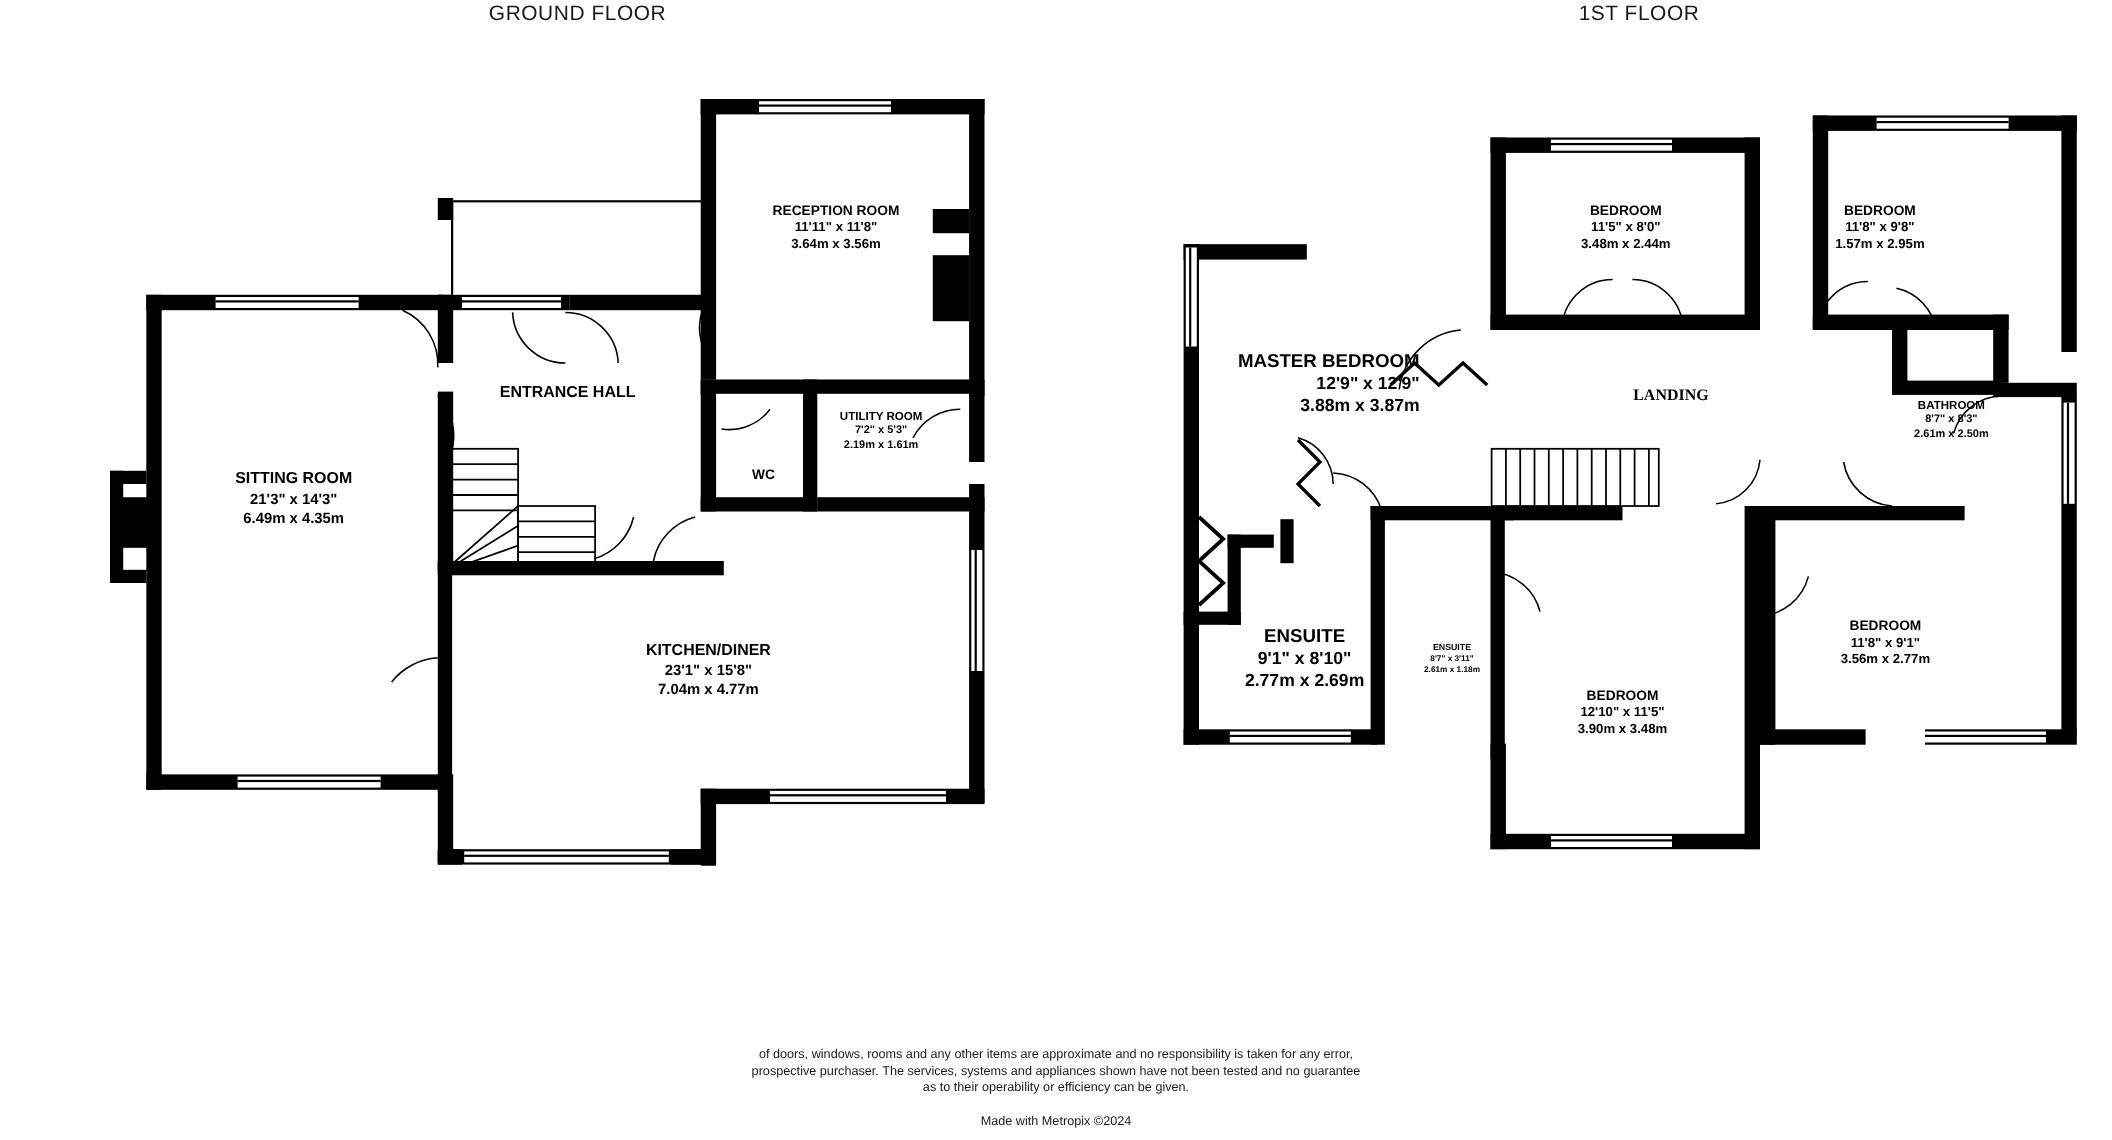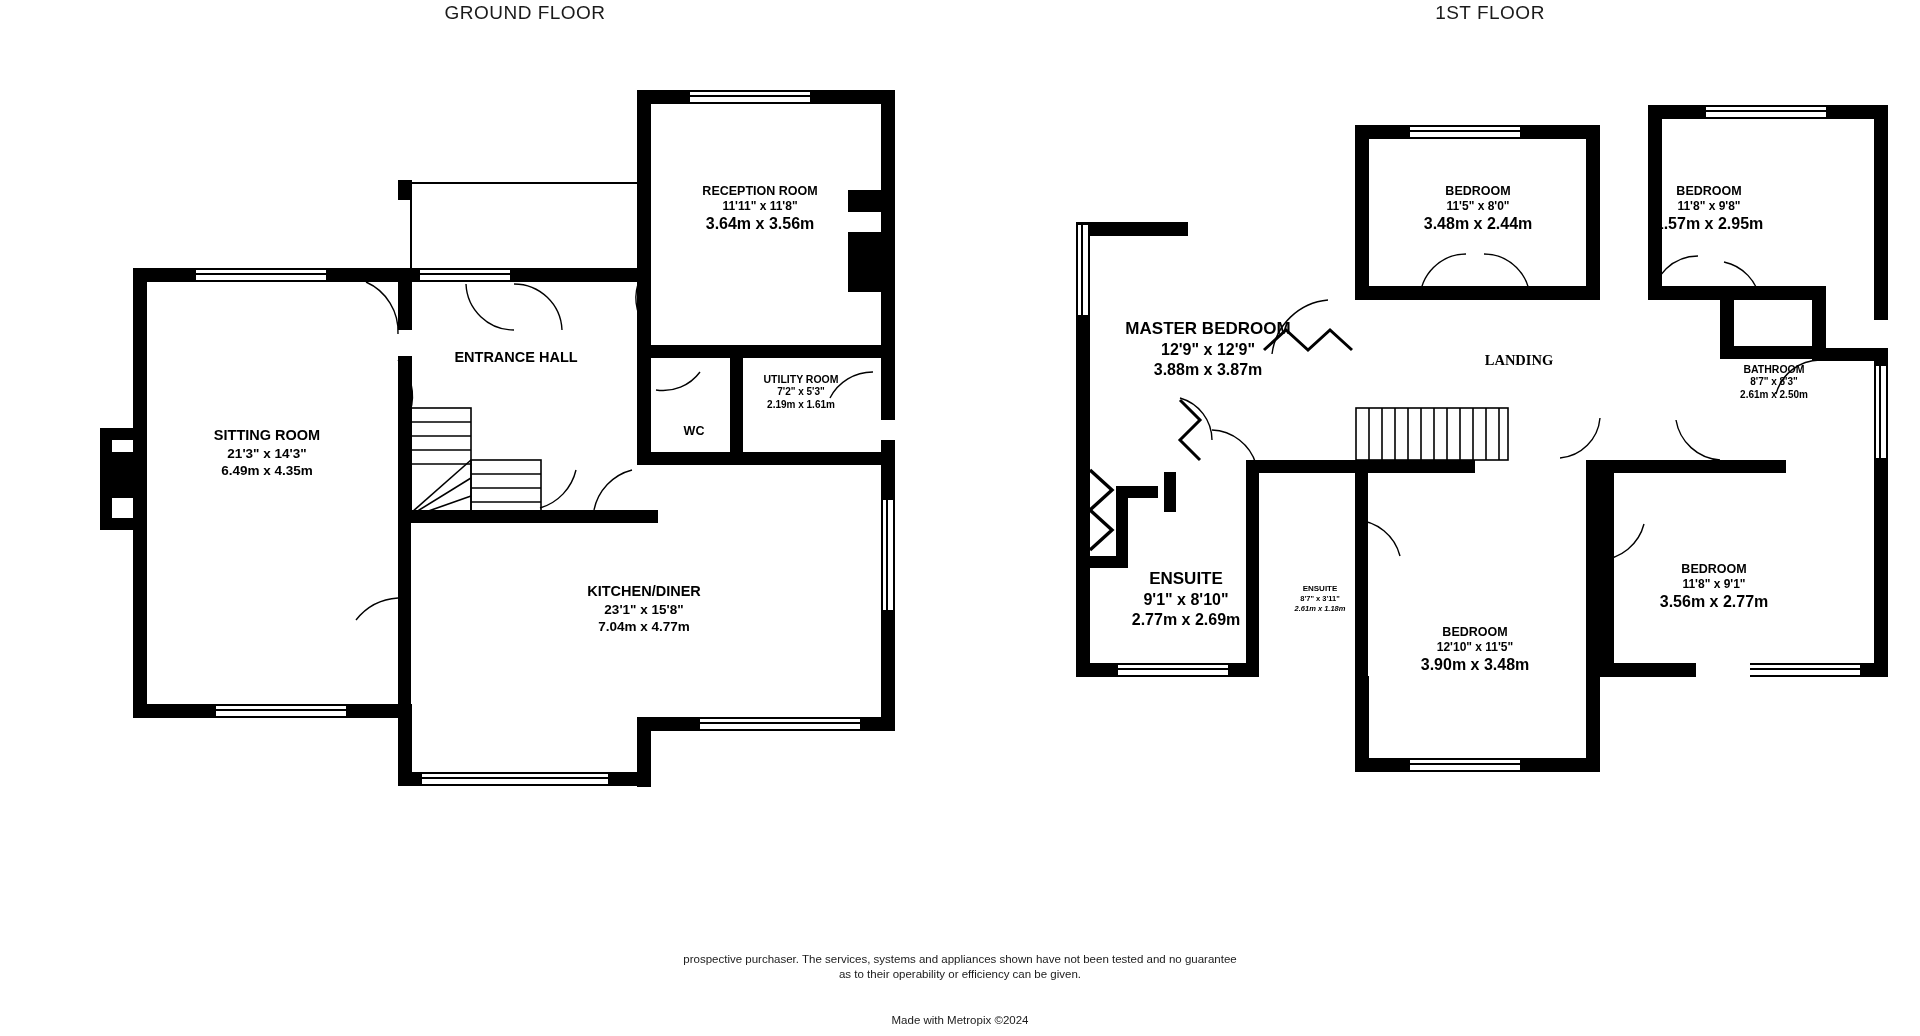--- a/index.html
+++ b/index.html
@@ -58,29 +58,29 @@
   .room-label .rl-met {
     display: block;
     font-weight: bold;
   }
   .sz-lg .rl-name { font-size: 14.5px; }
   .sz-lg .rl-imp  { font-size: 13.5px; }
   .sz-lg .rl-met  { font-size: 13.5px; }
 
   .sz-md .rl-name { font-size: 12.5px; }
   .sz-md .rl-imp  { font-size: 12px; }
-  .sz-md .rl-met  { font-size: 16px; }
+  .sz-md .rl-met  { font-size: 12px; }
 
   .sz-sm .rl-name { font-size: 10.5px; }
   .sz-sm .rl-imp  { font-size: 10px; }
   .sz-sm .rl-met  { font-size: 10px; }
 
   .sz-xs .rl-name { font-size: 8px; }
   .sz-xs .rl-imp  { font-size: 7.5px; }
-  .sz-xs .rl-met  { font-size: 7.5px; font-style: italic; }
+  .sz-xs .rl-met  { font-size: 7.5px; }
 
   .sz-xl .rl-name { font-size: 17px; }
   .sz-xl .rl-imp  { font-size: 16px; }
   .sz-xl .rl-met  { font-size: 16px; }
 
   .plain-label {
     position: absolute;
     transform: translateX(-50%);
     white-space: nowrap;
     font-weight: bold;
@@ -347,21 +347,21 @@
     <span class="rl-imp">11'5"  x 8'0"</span>
     <span class="rl-met">3.48m  x 2.44m</span>
   </div>
 
   <div class="room-label sz-md" style="left:1709px; top:183px;">
     <span class="rl-name">BEDROOM</span>
     <span class="rl-imp">11'8"  x 9'8"</span>
     <span class="rl-met">1.57m  x 2.95m</span>
   </div>
 
-  <div class="room-label sz-xl" style="left:1208px; top:318px;">
+  <div class="room-label sz-xl" style="left:1208px; top:318px;text-align:right;">
     <span class="rl-name">MASTER BEDROOM</span>
     <span class="rl-imp">12'9"  x 12'9"</span>
     <span class="rl-met">3.88m  x 3.87m</span>
   </div>
 
   <div class="plain-label" id="landing-label" style="left:1519px; top:352px;font-family:Liberation Serif, serif;">LANDING</div>
 
   <div class="room-label sz-sm" style="left:1774px; top:363px;">
     <span class="rl-name">BATHROOM</span>
     <span class="rl-imp">8'7"  x 8'3"</span>
@@ -386,18 +386,19 @@
     <span class="rl-met">3.56m  x 2.77m</span>
   </div>
 
   <div class="room-label sz-md" style="left:1475px; top:624px;">
     <span class="rl-name">BEDROOM</span>
     <span class="rl-imp">12'10"  x 11'5"</span>
     <span class="rl-met">3.90m  x 3.48m</span>
   </div>
 
   <div class="disclaimer">
+    <p>of doors, windows, rooms and any other items are approximate and no responsibility is taken for any error,</p>
     <p>prospective purchaser. The services, systems and appliances shown have not been tested and no guarantee</p>
     <p>as to their operability or efficiency can be given.</p>
   </div>
   <div class="credit">Made with Metropix ©2024</div>
 
 </div>
 
 </body></html>

